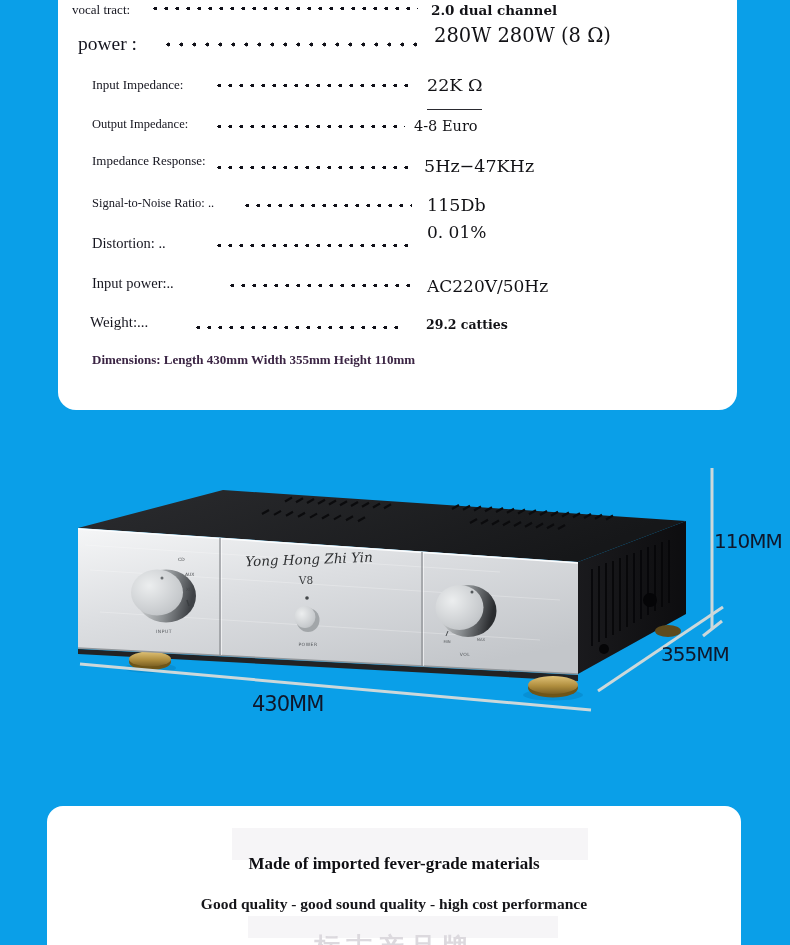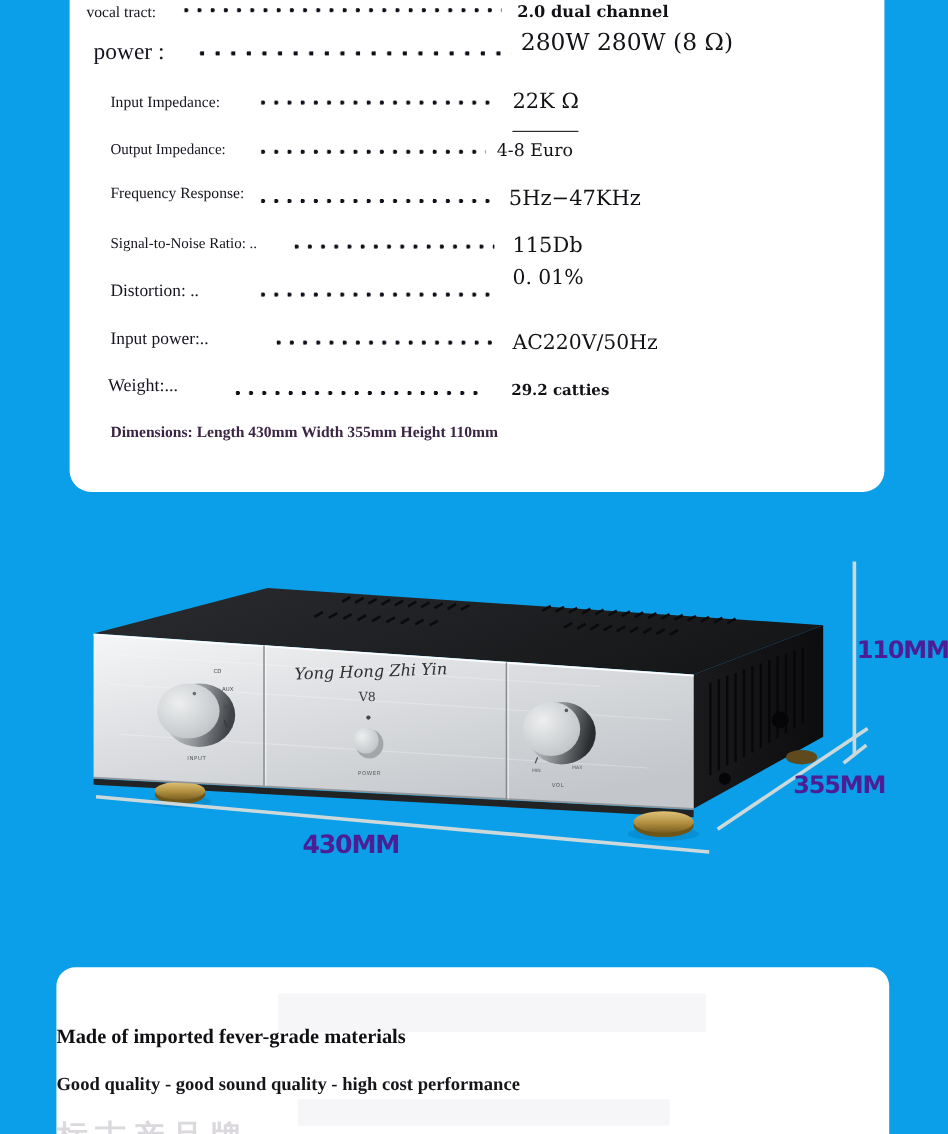--- a/index.html
+++ b/index.html
@@ -15,26 +15,26 @@
   .sval{position:absolute;font-family:"DejaVu Serif", serif;color:#121216;white-space:nowrap;text-align:center;}
   .underlined{border-bottom:1.5px solid #2a2a30;padding-bottom:14px;}
   .leader{
     position:absolute;height:5px;
     background-image:radial-gradient(circle at 2.2px 2.5px, #101018 1.7px, rgba(0,0,0,0) 1.9px);
     background-size:11px 5px;background-repeat:repeat-x;
   }
   .leader.big{background-image:radial-gradient(circle at 2.4px 2.5px, #101018 1.9px, rgba(0,0,0,0) 2.1px);background-size:13px 5px;}
   .dims-line{position:absolute;left:92px;top:352px;font-size:13px;font-weight:bold;color:#3b2544;white-space:nowrap;font-family:Liberation Serif, serif;}
   .dimlabel{
-    position:absolute;font-family:"DejaVu Sans", sans-serif;font-weight:700;
-    color:#4c1d95;letter-spacing:-1px;white-space:nowrap;
+    position:absolute;font-family:"DejaVu Sans", sans-serif;font-weight:400;
+    color:#0f172a;letter-spacing:-1px;white-space:nowrap;
   }
   .amp-svg{position:absolute;left:0;top:435px;width:790px;height:310px;}
   .faint-block{position:absolute;background:#f6f5f7;}
-  .foot-head{position:absolute;left:47px;width:694px;font-weight:bold;color:#101014;white-space:nowrap;}
+  .foot-head{position:absolute;left:47px;width:694px;text-align:center;font-weight:bold;color:#101014;white-space:nowrap;}
   .headline{top:854px;font-size:17px;}
   .subline{top:895px;font-size:15.5px;color:#16161a;}
   .watermark{top:930px;font-size:26px;color:#dcd9de;font-weight:bold;letter-spacing:6px;}
 </style>
 </head>
 <body>
 
 <div class="panel spec-panel"></div>
 
 <span class="slab" style="left:72px;top:2px;font-size:13px">vocal tract:</span>
@@ -46,21 +46,21 @@
 <span class="sval" style="left:434px;top:24px;font-size:19.5px;font-weight:400">280W 280W (8 Ω)</span>
 
 <span class="slab" style="left:92px;top:77px;font-size:13px">Input Impedance:</span>
 <div class="leader" style="left:217px;top:83px;width:193px"></div>
 <span class="sval underlined" style="left:427px;top:75px;font-size:17.5px">22K Ω</span>
 
 <span class="slab" style="left:92px;top:117px;font-size:12.5px">Output Impedance:</span>
 <div class="leader" style="left:217px;top:124px;width:188px"></div>
 <span class="sval" style="left:414px;top:118px;font-size:14.5px;font-weight:normal">4-8 Euro</span>
 
-<span class="slab" style="left:92px;top:153px;font-size:13px">Frequency Response:</span>
+<span class="slab" style="left:92px;top:153px;font-size:13px">Impedance Response:</span>
 <div class="leader" style="left:217px;top:165px;width:195px"></div>
 <span class="sval" style="left:424px;top:156px;font-size:17.5px">5Hz−47KHz</span>
 
 <span class="slab" style="left:92px;top:196px;font-size:12.5px">Signal-to-Noise Ratio: ..</span>
 <div class="leader" style="left:245px;top:203px;width:167px"></div>
 <span class="sval" style="left:427px;top:195px;font-size:17.5px">115Db</span>
 
 <span class="slab" style="left:92px;top:235px;font-size:14.5px">Distortion: ..</span>
 <div class="leader" style="left:217px;top:243px;width:193px"></div>
 <span class="sval" style="left:427px;top:222px;font-size:17px">0. 01%</span>

